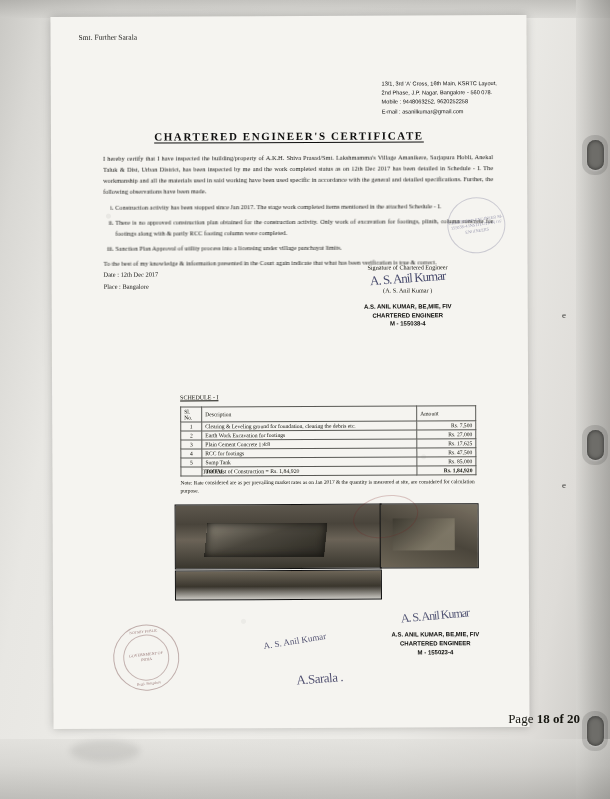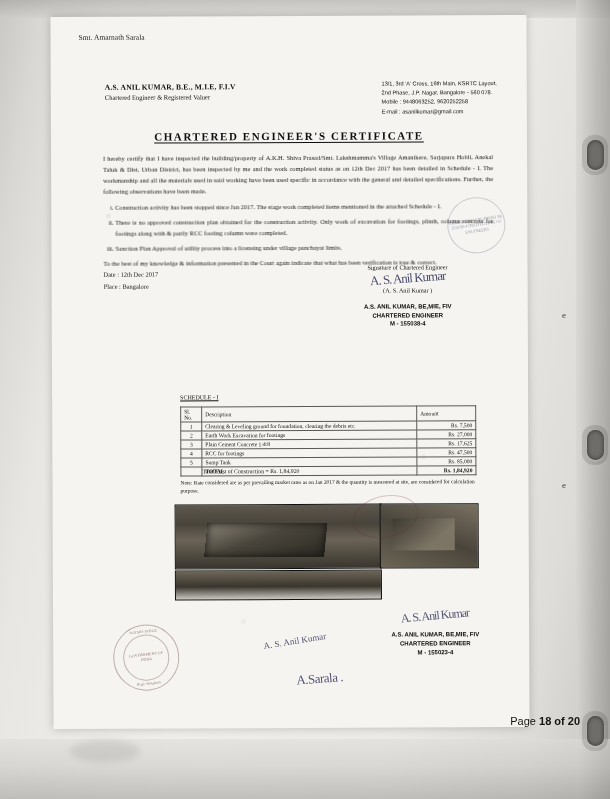--- a/index.html
+++ b/index.html
@@ -147,22 +147,22 @@
   
   .seal{position:absolute;left:60px;top:608px;width:64px;height:64px;border-radius:50%;
     border:1.5px solid rgba(90,40,40,.55);transform:rotate(-6deg);opacity:.62;
     display:flex;align-items:center;justify-content:center;text-align:center;}
   .seal .inner{width:44px;height:44px;border-radius:50%;border:1px solid rgba(90,40,40,.5);
     display:flex;align-items:center;justify-content:center;
     font-family:"Liberation Serif",serif;font-size:4px;color:#5a2828;line-height:1.2;}
   .seal-top{position:absolute;top:4px;left:0;right:0;font-size:3.6px;color:#5a2828;font-family:"Liberation Serif",serif;}
   .seal-bot{position:absolute;bottom:4px;left:0;right:0;font-size:3.6px;color:#5a2828;font-family:"Liberation Serif",serif;}
 
-  .footer{position:absolute;right:30px;bottom:72px;font-family:Liberation Sans, sans-serif;
-    font-size:11px;color:#15150f;}
+  .footer{position:absolute;right:30px;bottom:72px;font-family:Liberation Serif, serif;
+    font-size:13px;color:#15150f;}
   .footer b{font-weight:bold;}
 
   .smudge{position:absolute;border-radius:50%;background:rgba(0,0,0,.08);filter:blur(3px);}
   .sm1{left:70px;top:740px;width:70px;height:22px;}
   .sm2{left:470px;top:300px;width:30px;height:16px;}
 </style>
 </head>
 <body>
 
 <div id="page">
@@ -170,26 +170,22 @@
   <div class="edge-left"></div>
   <div class="edge-right"></div>
   <div class="edge-bottom"></div>
 
   <div class="smudge sm1"></div>
   <div class="smudge sm2"></div>
 
   <div id="sheet">
     <div class="noise"></div>
 
-    <div class="hdr-left">Smt. Amarnath Sarala</div>
-
-    <div class="lh-left">
-      <div class="n1">A.S. ANIL KUMAR, B.E., M.I.E, F.I.V</div>
-      <div class="n2">Chartered Engineer &amp; Registered Valuer</div>
-    </div>
+    <div class="hdr-left">Smt. Further Sarala</div>
+
     <div class="lh-right">
       <div>13/1, 3rd 'A' Cross, 16th Main, KSRTC Layout,</div>
       <div>2nd Phase, J.P. Nagar, Bangalore - 560 078.</div>
       <div>Mobile : 9448063252, 9620252258</div>
       <div>E-mail : asanilkumar@gmail.com</div>
     </div>
 
     <div class="title">
       <u>CHARTERED ENGINEER'S CERTIFICATE</u>
     </div>

